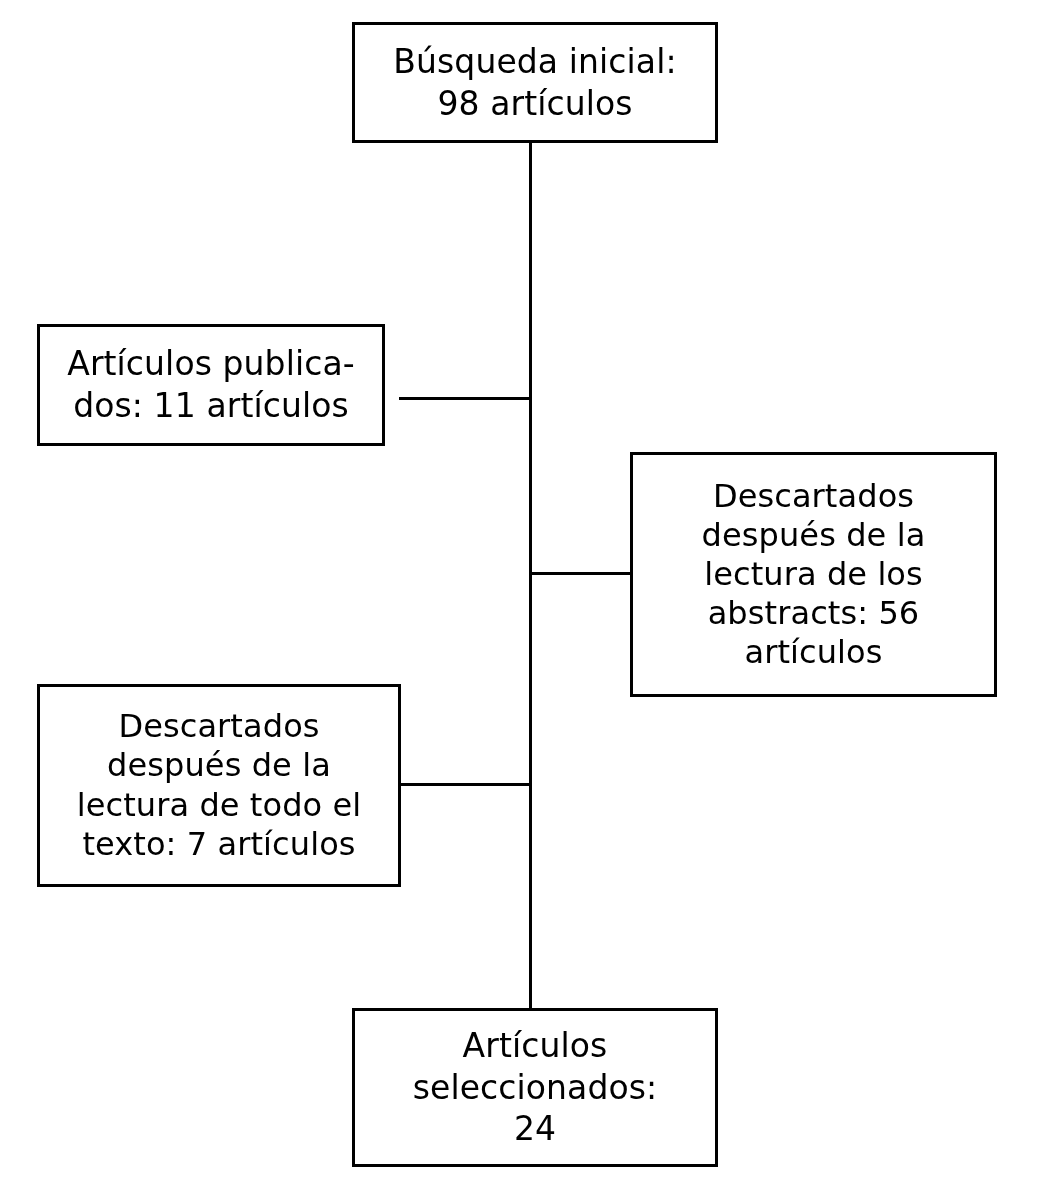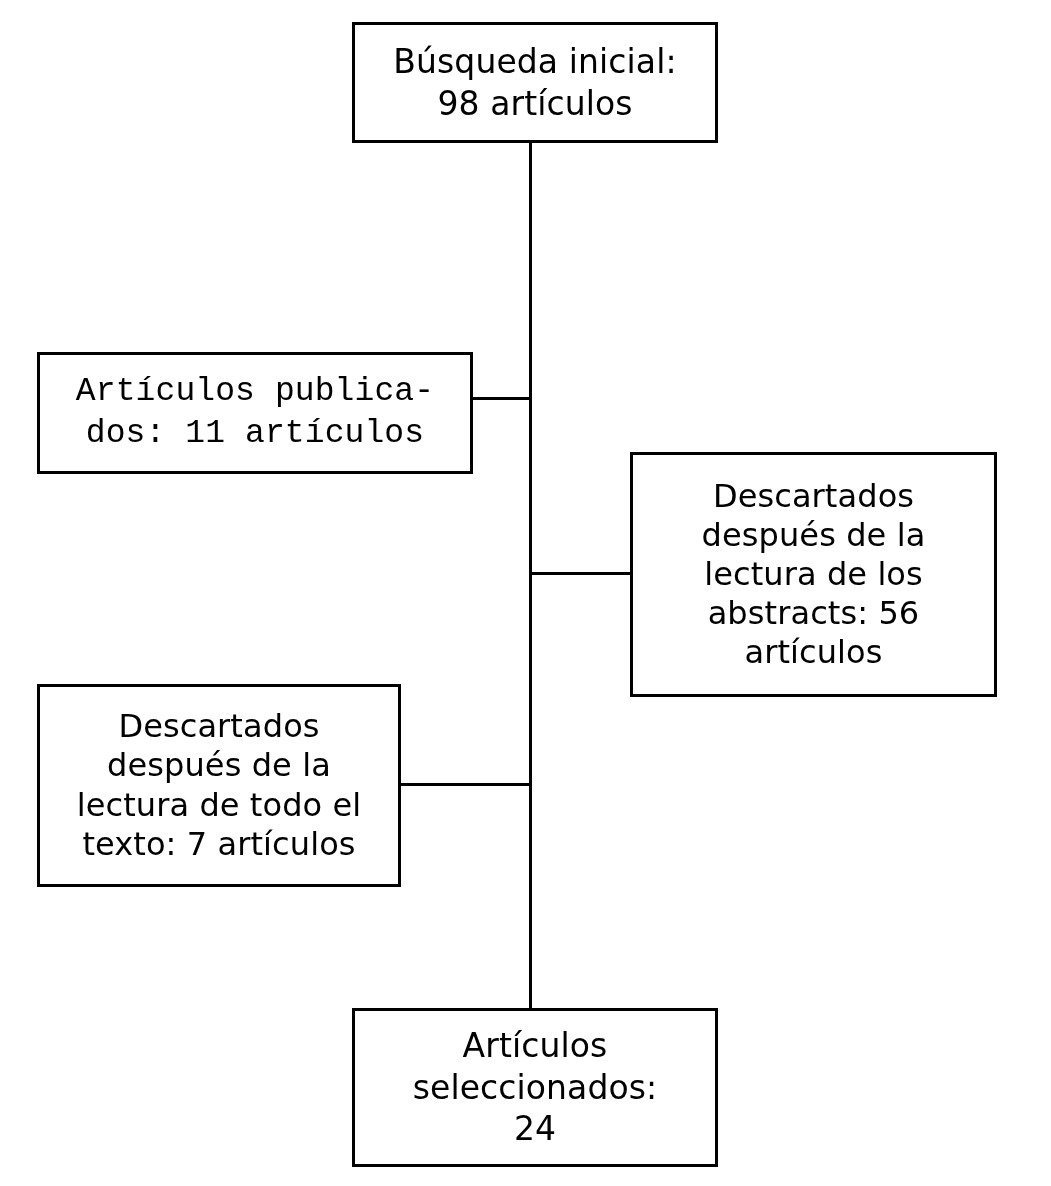--- a/index.html
+++ b/index.html
@@ -47,21 +47,21 @@
     line-height: 1.26;
     letter-spacing: 0.1px;
     white-space: pre-line;
     color: #000000;
   }
   
   #node-initial-search {
     left: 352px;  top: 22px;    width: 366px; height: 121px;
   }
   #node-published {
-    left: 37px;   top: 352px;   width: 436px; height: 122px; font-family: Liberation Mono, monospace;
+    left: 37px;   top: 324px;   width: 348px; height: 122px;
   }
   #node-discarded-abstracts {
     left: 630px;  top: 452px;   width: 367px; height: 245px;
   }
   #node-discarded-fulltext {
     left: 37px;   top: 684px;   width: 364px; height: 203px;
   }
   #node-selected {
     left: 352px;  top: 1008px;  width: 366px; height: 159px;
   }

